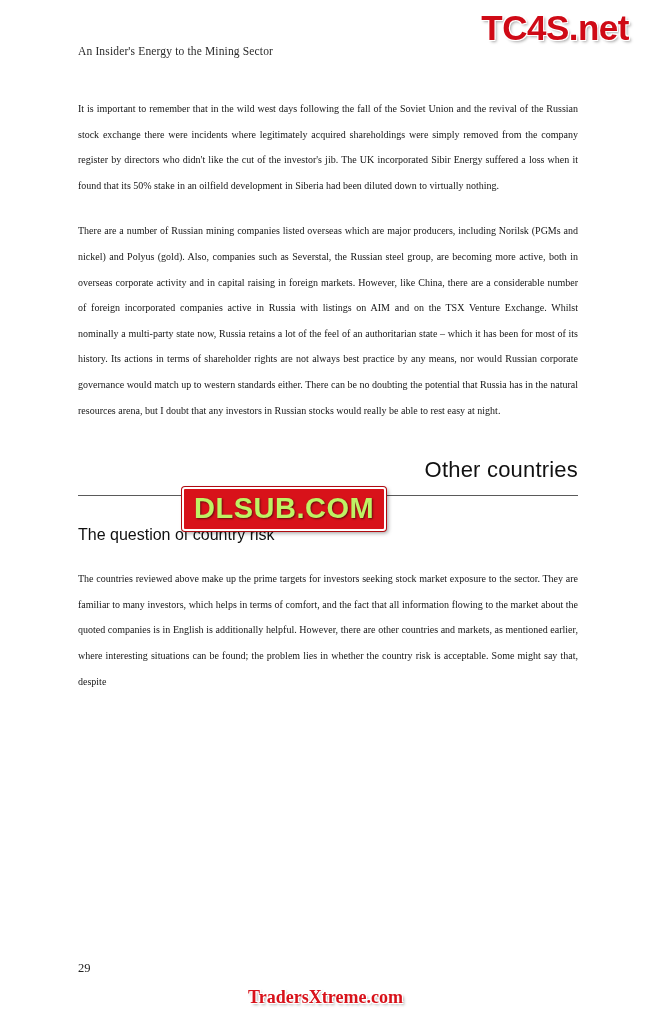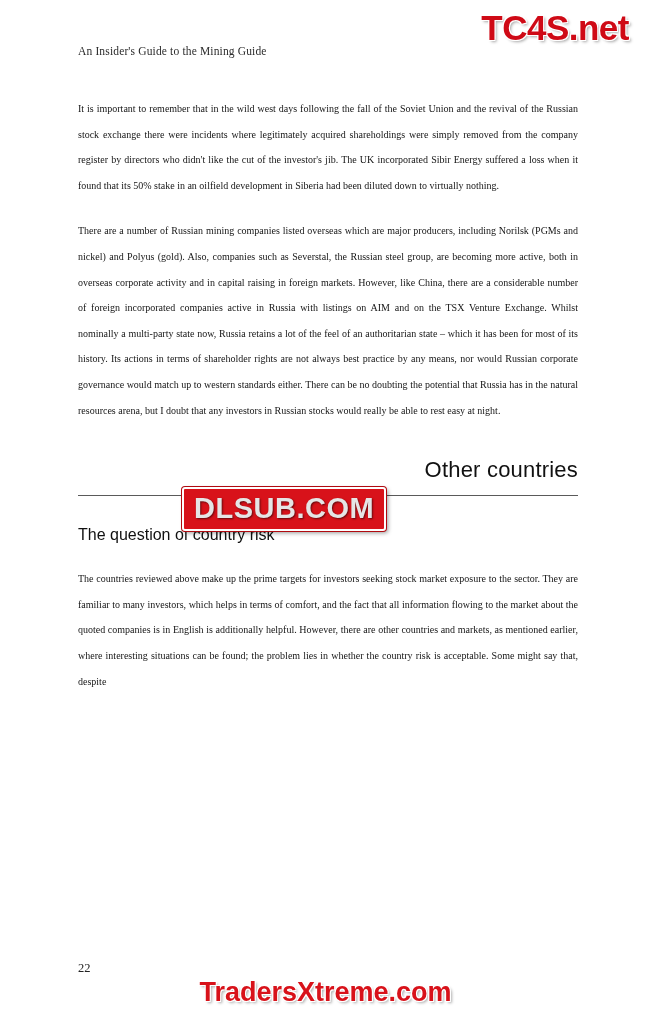--- a/index.html
+++ b/index.html
@@ -46,31 +46,31 @@
     left: 182px;
     padding: 3px 10px 4px 10px;
     background: #d8121a;
     border: 2px solid #ffffff;
     border-radius: 3px;
     box-shadow: 0 0 0 1px #b00a10, 2px 2px 4px rgba(0,0,0,0.4);
     font-family: "Liberation Sans", sans-serif;
     font-weight: bold;
     font-size: 29px;
     letter-spacing: 0.5px;
-    color: #e5e5e5;
+    color: #bef264;
     text-shadow: 1px 1px 2px rgba(0,0,0,0.55);
   }
   .wm-bottom {
     position: absolute;
     bottom: 16px;
     left: 50%;
     transform: translateX(-50%);
-    font-family: Liberation Sans, sans-serif;
+    font-family: Liberation Serif, serif;
     font-weight: bold;
-    font-size: 27px;
+    font-size: 18px;
     color: #d8121a;
     text-shadow:
        1px 1px 0 #ffffff,
       -1px 1px 0 #ffffff,
        1px -1px 0 #ffffff,
       -1px -1px 0 #ffffff,
        2px 2px 3px rgba(0,0,0,0.35);
   }
 
   
@@ -128,37 +128,37 @@
     bottom: 48px;
     font-size: 12.5px;
     color: #222222;
   }
 </style>
 </head>
 <body>
 
 <div class="page">
 
-  <div class="running-head">An Insider's Guide to the Mining Guide</div>
+  <div class="running-head">An Insider's Energy to the Mining Sector</div>
 
   <div class="content">
 
     <p class="body">It is important to remember that in the wild west days following the fall of the Soviet Union and the revival of the Russian stock exchange there were incidents where legitimately acquired shareholdings were simply removed from the company register by directors who didn't like the cut of the investor's jib. The UK incorporated Sibir Energy suffered a loss when it found that its 50% stake in an oilfield development in Siberia had been diluted down to virtually nothing.</p>
 
     <p class="body">There are a number of Russian mining companies listed overseas which are major producers, including Norilsk (PGMs and nickel) and Polyus (gold). Also, companies such as Severstal, the Russian steel group, are becoming more active, both in overseas corporate activity and in capital raising in foreign markets. However, like China, there are a considerable number of foreign incorporated companies active in Russia with listings on AIM and on the TSX Venture Exchange. Whilst nominally a multi-party state now, Russia retains a lot of the feel of an authoritarian state – which it has been for most of its history. Its actions in terms of shareholder rights are not always best practice by any means, nor would Russian corporate governance would match up to western standards either. There can be no doubting the potential that Russia has in the natural resources arena, but I doubt that any investors in Russian stocks would really be able to rest easy at night.</p>
 
     <h2 class="section-title">Other countries</h2>
     <div class="rule"></div>
 
     <h3 class="sub-title">The question of country risk</h3>
 
     <p class="body">The countries reviewed above make up the prime targets for investors seeking stock market exposure to the sector. They are familiar to many investors, which helps in terms of comfort, and the fact that all information flowing to the market about the quoted companies is in English is additionally helpful. However, there are other countries and markets, as mentioned earlier, where interesting situations can be found; the problem lies in whether the country risk is acceptable. Some might say that, despite</p>
   </div>
 
-  <div class="folio">22</div>
+  <div class="folio">29</div>
 
   <div class="wm-top">TC4S.net</div>
 
   <div class="wm-mid">DLSUB.COM</div>
 
   <div class="wm-bottom">TradersXtreme.com</div>
 
 </div>
 
 </body></html>

